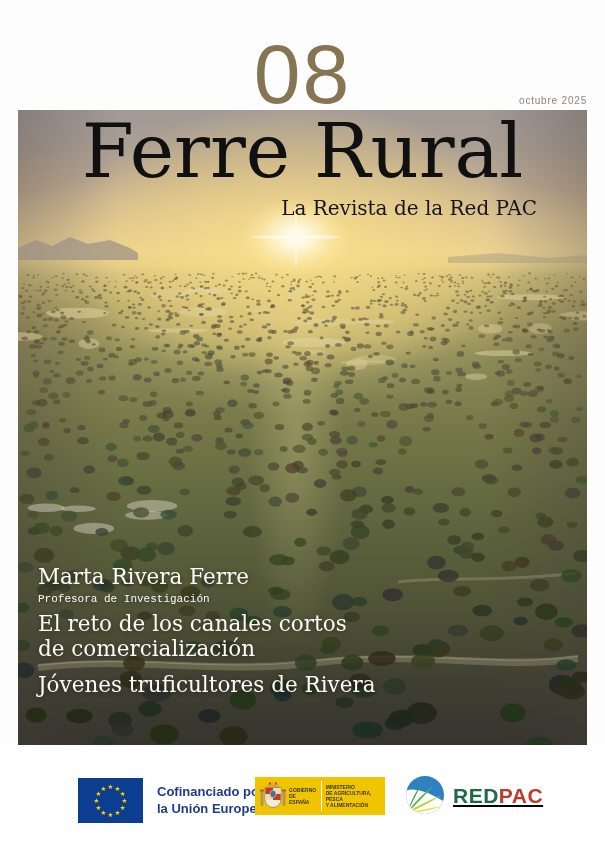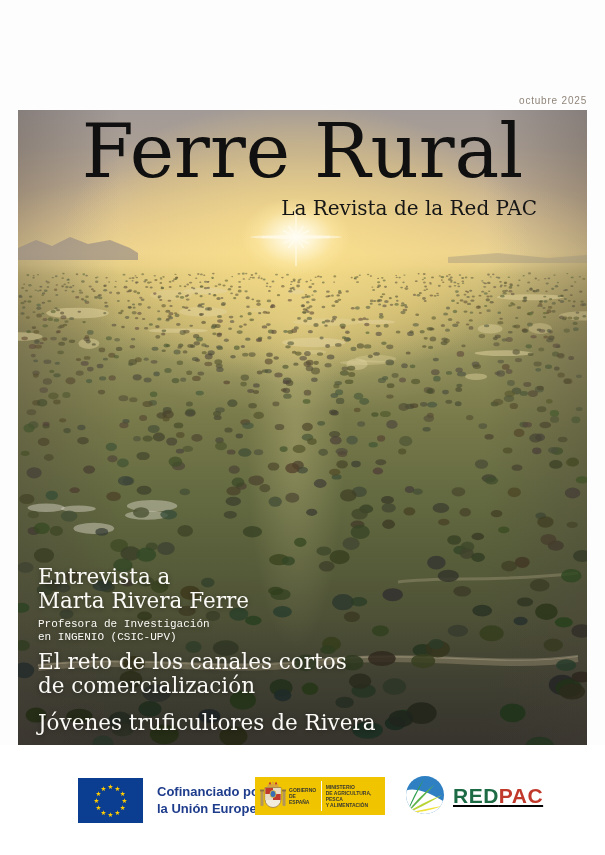--- a/index.html
+++ b/index.html
@@ -98,20 +98,21 @@
     margin-left:9px;font-size:21px;font-weight:bold;letter-spacing:.5px;line-height:1;text-decoration:underline;
   }
   .redpac-word .red{color:var(--redpac-green);}
   .redpac-word .pac{color:var(--redpac-red);}
 </style>
 </head>
 <body>
 
 <div class="page">
 
+  <div class="issue-number">08</div>
   <div class="issue-date">octubre 2025</div>
 
   <div class="photo">
     <svg class="land" viewBox="0 0 569 635" preserveAspectRatio="none" xmlns="http://www.w3.org/2000/svg">
       <g>
         <path d="M0,138 L18,130 34,136 52,127 70,134 92,130 112,138 120,143 120,150 0,150 Z" fill="#958b85" opacity="0.65"></path>
         <path d="M430,147 L480,143 530,148 569,145 569,153 430,153 Z" fill="#9b9180" opacity="0.4"></path>
       </g>
       <g id="ground-patches">
           <ellipse cx="295.8" cy="232.4" rx="31.8" ry="4.8" fill="rgba(228,214,162,0.48)"></ellipse>
@@ -1373,25 +1374,23 @@
           <line x1="279.5" y1="124.4" x2="285.5" y2="116.0" stroke="rgba(255,252,235,0.8)" stroke-width="1.3"></line>
           <line x1="280.6" y1="125.5" x2="291.0" y2="120.6" stroke="rgba(255,252,235,0.8)" stroke-width="1.3"></line>
           <ellipse cx="278" cy="127" rx="46" ry="2.2" fill="rgba(255,252,240,0.5)"></ellipse>
         </g>
     </svg>
 
     <div class="magazine-title">Ferre Rural</div>
     <div class="magazine-subtitle">La Revista de la Red PAC</div>
 
     <div class="headlines">
-      <p class="headline-serif">Entrevista a</p>
       <p class="headline-serif">Marta Rivera Ferre</p>
       <div class="headline-role">
         <div>Profesora de Investigación</div>
-        <div>en INGENIO (CSIC-UPV)</div>
       </div>
       <div class="feature-1">
         <p class="headline-serif">El reto de los canales cortos</p>
         <p class="headline-serif">de comercialización</p>
       </div>
       <div class="feature-2">
         <p class="headline-serif">Jóvenes truficultores de Rivera</p>
       </div>
     </div>
   </div>

